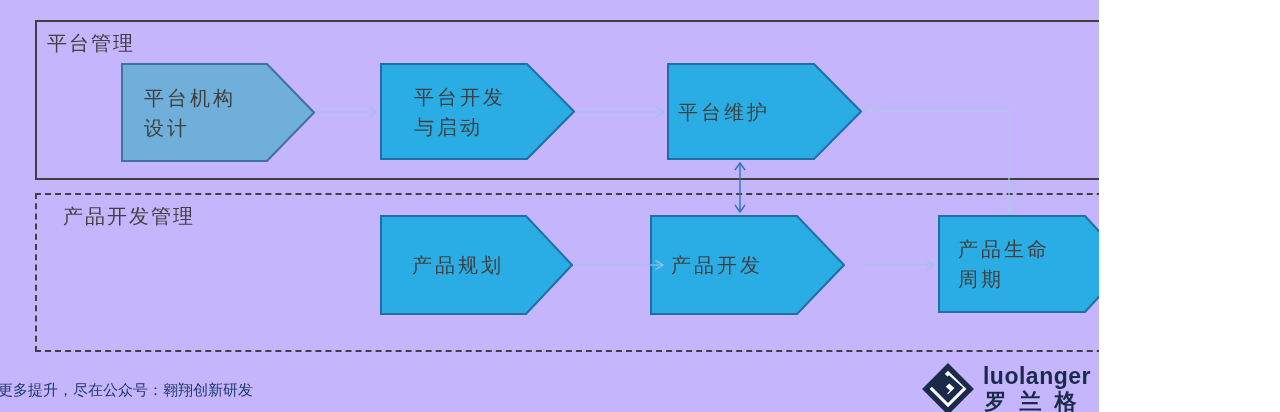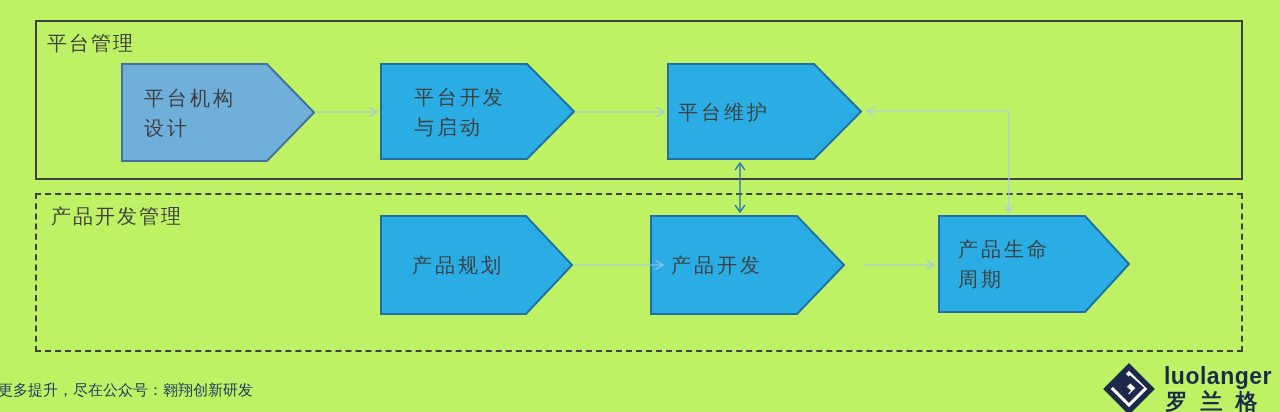--- a/index.html
+++ b/index.html
@@ -3,23 +3,23 @@
 <meta charset="utf-8">
 <style>
   html, body {
     margin: 0;
     padding: 0;
     background: #ffffff;
     font-family: "Liberation Sans", "DejaVu Sans", sans-serif;
   }
   .canvas {
     position: relative;
-    width: 1280px;
+    width: 1099px;
     height: 412px;
-    background: #bef264;
+    background: #c4b5fd;
     overflow: hidden;
   }
   .section-box {
     position: absolute;
     box-sizing: border-box;
     background: transparent;
   }
   .section-box.solid { border: 2px solid #404040; }
   .section-box.dashed { border: 2px dashed #404040; }
   .section-title {
@@ -87,21 +87,21 @@
 </style>
 </head>
 <body>
 
 <div class="canvas">
 
   <div class="section-box solid" style="left:35px; top:20px; width:1208px; height:160px;"></div>
   <div class="section-title" style="left:47px; top:30px;">平台管理</div>
 
   <div class="section-box dashed" style="left:35px; top:193px; width:1208px; height:159px;"></div>
-  <div class="section-title" style="left:51px; top:203px;">产品开发管理</div>
+  <div class="section-title" style="left:63px; top:203px;">产品开发管理</div>
 
   <div class="shape" style="left:121px; top:63px; width:194px; height:99px;">
     <svg width="194" height="99" viewBox="0 0 194 99">
       <polygon points="1,1 146,1 193,49.5 146,98 1,98" fill="#6FAFD9" stroke="#41719C" stroke-width="2"></polygon>
     </svg>
     <span class="shape-label" style="padding-left:23px;">平台机构
 设计</span>
   </div>
 
   <div class="shape" style="left:380px; top:63px; width:195px; height:97px;">

